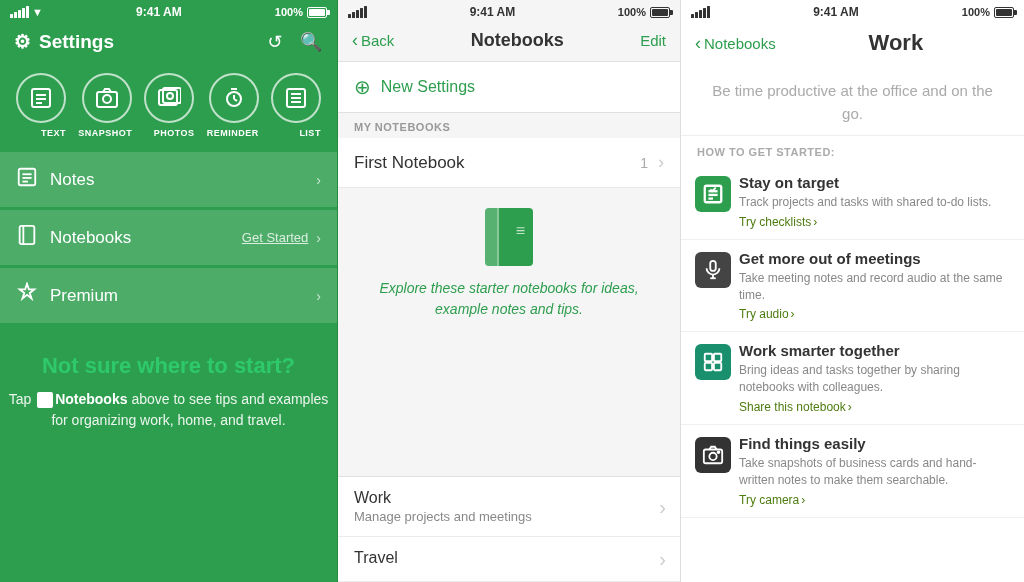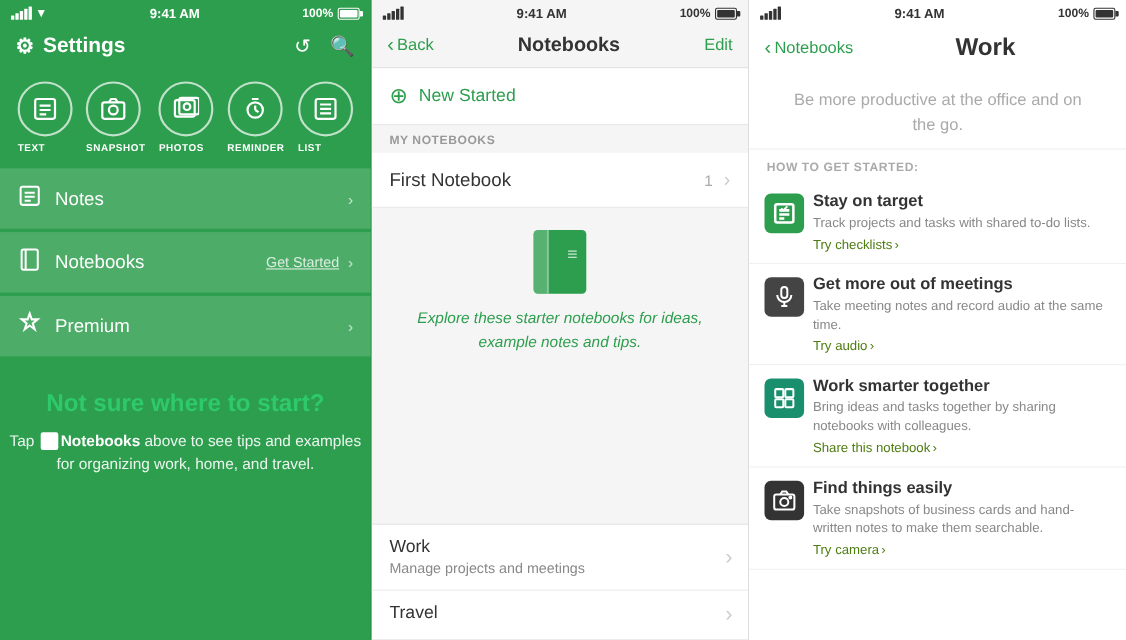--- a/index.html
+++ b/index.html
@@ -59,21 +59,21 @@
 
     .type-icons-row {
       display: flex;
       justify-content: space-around;
       align-items: center;
       padding: 10px 10px 14px;
     }
     .type-icon-item {
       display: flex;
       flex-direction: column;
-      align-items: flex-start;
+      align-items: flex-end;
       gap: 5px;
     }
     .type-icon-circle {
       width: 50px;
       height: 50px;
       border-radius: 50%;
       border: 2px solid rgba(255,255,255,0.7);
       display: flex;
       align-items: center;
       justify-content: center;
@@ -584,21 +584,21 @@
     <div class="back-btn">
       <span style="font-size:18px;">‹</span>
       <span>Back</span>
     </div>
     <div class="title">Notebooks</div>
     <div class="edit-btn">Edit</div>
   </div>
 
   <div class="new-notebook-btn">
     <span class="new-notebook-plus">⊕</span>
-    <span>New Started</span>
+    <span>New Settings</span>
   </div>
 
   <div class="section-header">MY NOTEBOOKS</div>
   <div class="notebook-item">
     <span class="notebook-item-title">First Notebook</span>
     <div class="notebook-item-right">
       <span>1</span>
       <span style="font-size:18px;color:#ccc;">›</span>
     </div>
   </div>
@@ -641,21 +641,21 @@
   </div>
 
   <div class="panel-3-header">
     <div class="back-btn">
       <span style="font-size:18px;">‹</span>
       <span>Notebooks</span>
     </div>
     <div class="title" style="text-align:center;">Work</div>
   </div>
 
-  <div class="panel-3-intro">Be more productive at the office and on the go.</div>
+  <div class="panel-3-intro">Be time productive at the office and on the go.</div>
 
   <div class="how-to-header">HOW TO GET STARTED:</div>
 
   <div class="tip-item">
     <div class="tip-icon green">
       <svg width="22" height="22" viewBox="0 0 24 24" fill="none" stroke="white" stroke-width="2.5">
         <rect x="3" y="3" width="18" height="18" rx="2"></rect>
         <line x1="7" y1="9" x2="17" y2="9"></line>
         <line x1="7" y1="13" x2="17" y2="13"></line>
         <line x1="7" y1="17" x2="12" y2="17"></line>

